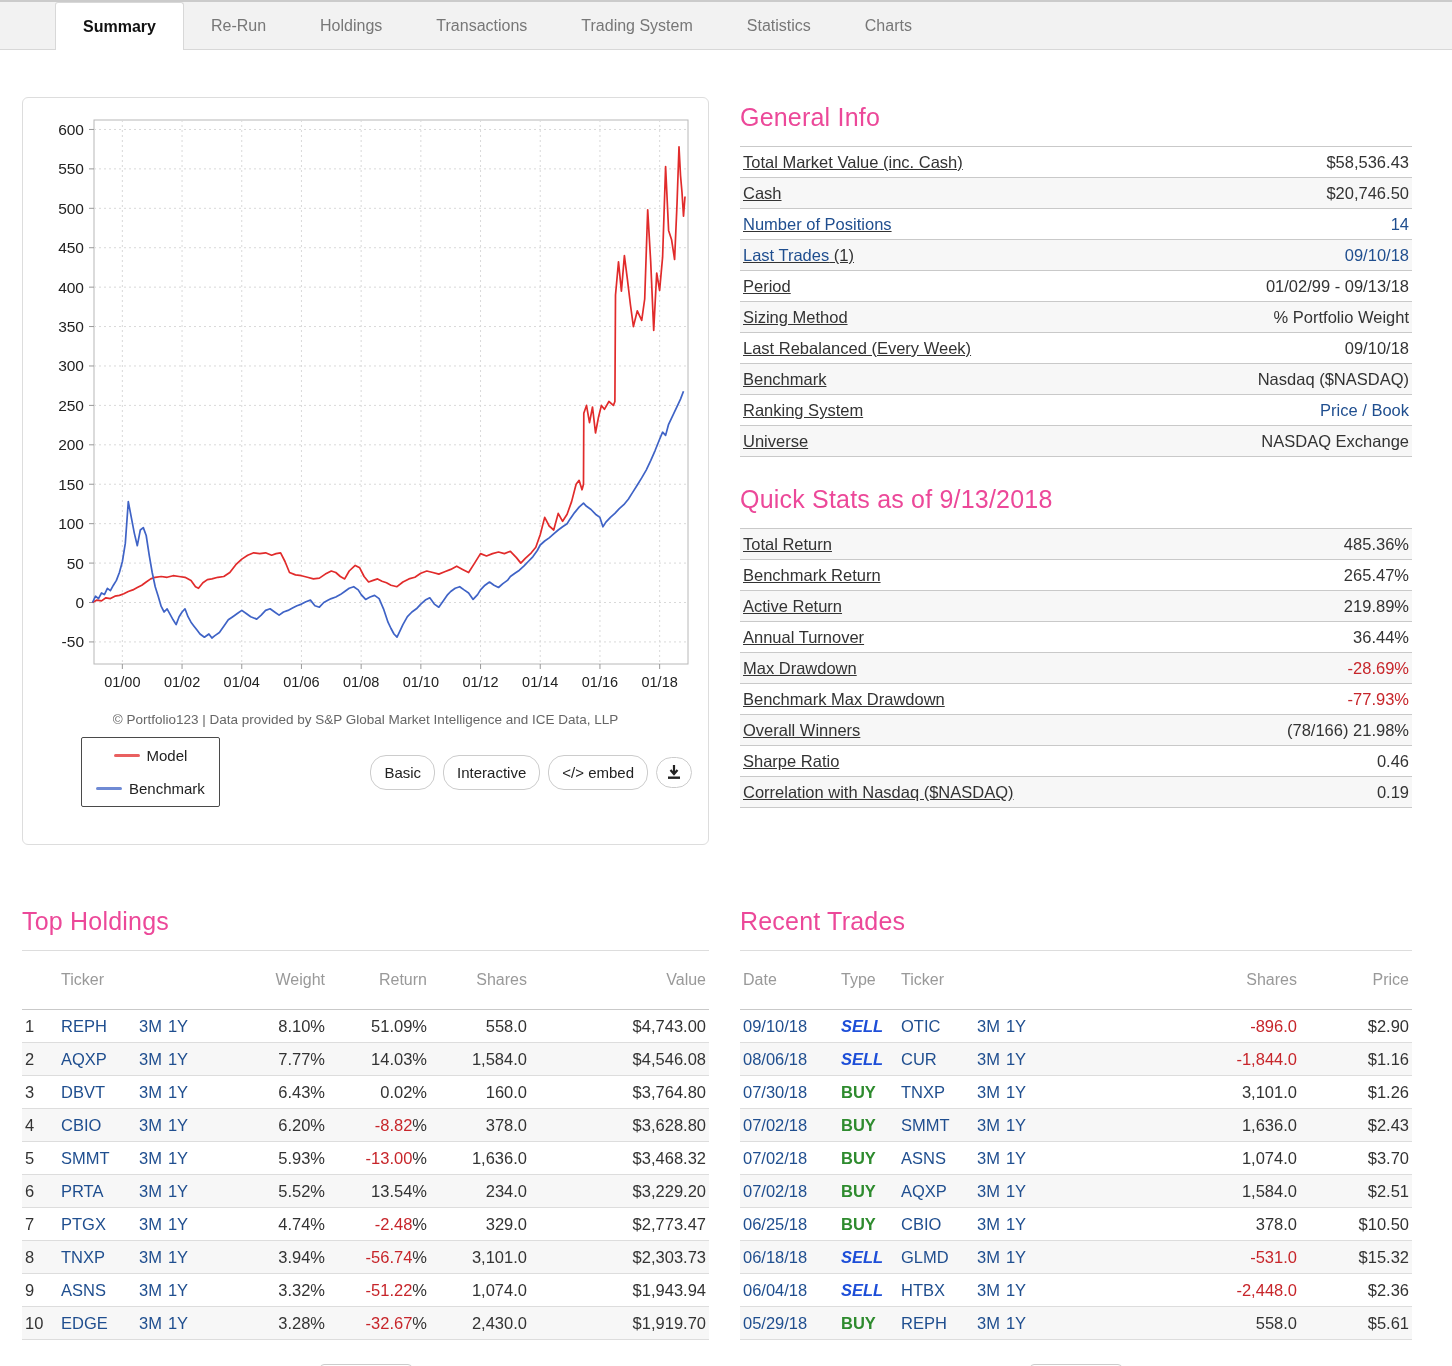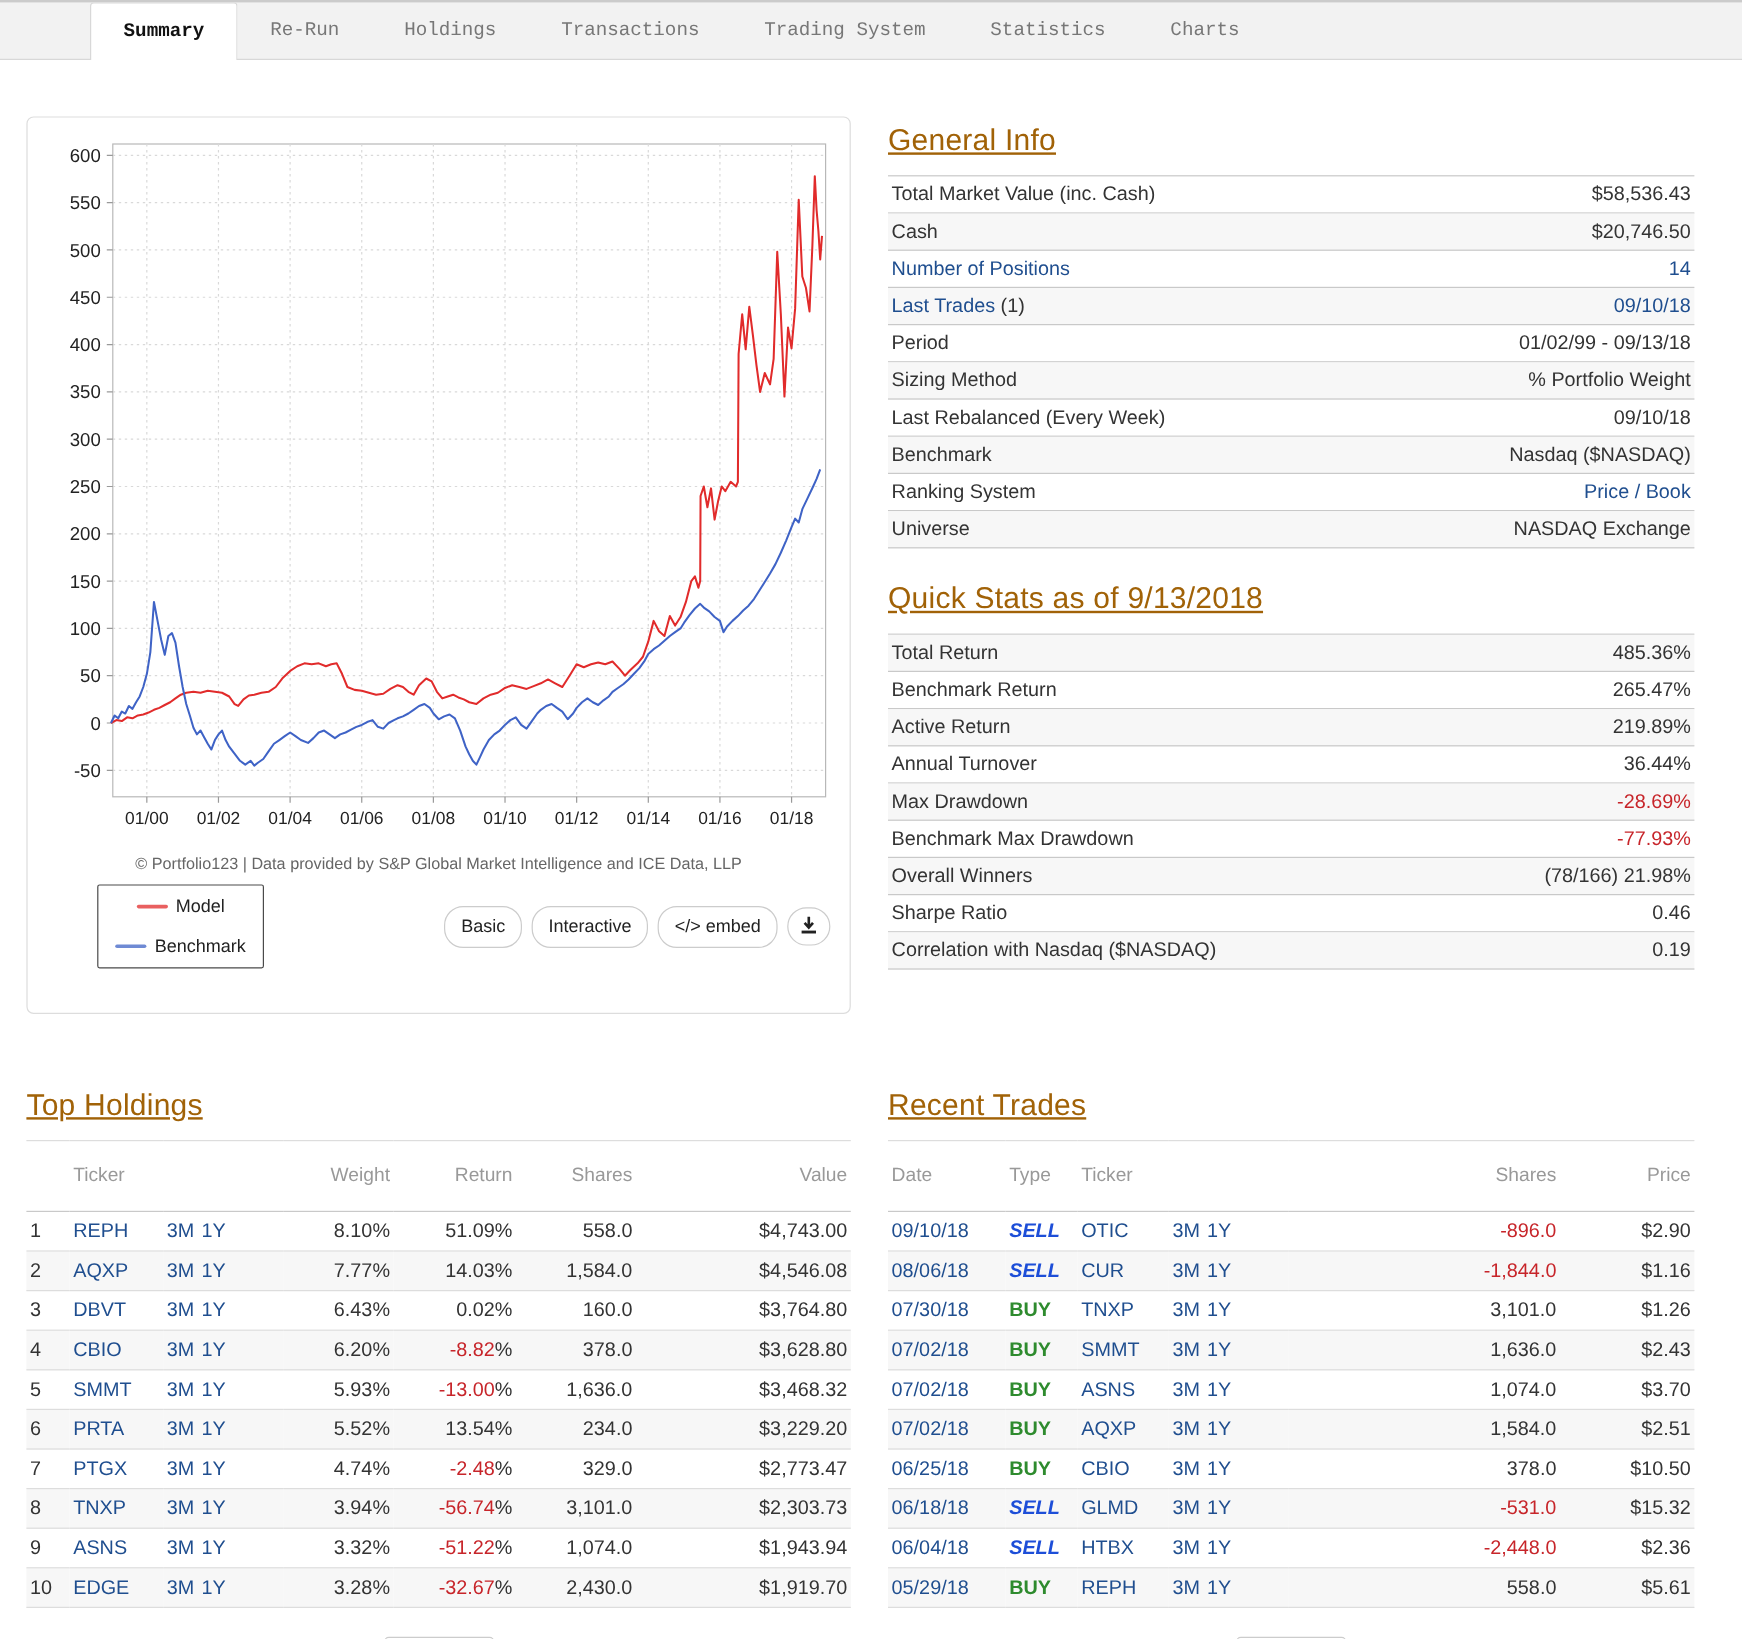--- a/index.html
+++ b/index.html
@@ -8,44 +8,43 @@
     width:1452px; min-height:1366px;
     font-family:"Liberation Sans","DejaVu Sans",sans-serif;
     color:#333;
   }
   
   .tabbar {
     height:50px; background:#f2f2f2;
     border-top:2px solid #cbcbcb;
     border-bottom:1px solid #d8d8d8;
     display:flex; align-items:stretch;
-    padding-left:75px;
-    font-family:Liberation Mono, monospace;
+    padding-left:55px;
   }
   .tab {
     padding:0 27px; line-height:47px; font-size:16px; color:#777;
     cursor:pointer; white-space:nowrap;
   }
   .tab.active {
     background:#fff; color:#111; font-weight:bold;
     border:1px solid #d8d8d8; border-bottom:none;
     border-radius:3px 3px 0 0; margin-bottom:-1px;
   }
   
   .content {
     display:grid; grid-template-columns:687px 672px; column-gap:31px;
     padding:47px 0 0 22px;
   }
   .bottom {
     display:grid; grid-template-columns:687px 672px; column-gap:31px;
     padding:0 0 30px 22px; margin-top:56px;
   }
   h2.section-title {
-    font-size:25px; font-weight:400; color:#a16207;
-    margin:6px 0 14px 0; letter-spacing:.2px;text-decoration:underline;
+    font-size:25px; font-weight:400; color:#ec4899;
+    margin:6px 0 14px 0; letter-spacing:.2px;
   }
   
   .chart-card {
     border:1px solid #ddd; border-radius:6px; background:#fff;
     padding:10px 2px 16px 2px; height:748px;
   }
   .chart-card svg.perf { display:block; margin:0 auto; }
   .attribution {
     text-align:center; font-size:13.5px; color:#666; margin:4px 0 10px 0;
   }
@@ -69,21 +68,21 @@
   .chart-btn.icon-btn { padding:6px 9px 4px 9px; }
   
   .info-table { border-top:1px solid #c9c9c9; }
   .info-row {
     display:flex; justify-content:space-between; align-items:center;
     padding:5px 3px; border-bottom:1px solid #c9c9c9;
     font-size:16.5px; line-height:20px;
   }
   .info-table.stripe-even .info-row:nth-child(even) { background:#f7f7f7; }
   .info-table.stripe-odd  .info-row:nth-child(odd)  { background:#f7f7f7; }
-  .info-label { color:#333; }
+  .info-label { color:#333;text-decoration:underline; }
   .info-value { color:#333; text-align:right; }
   .quick-stats-block { margin-top:28px; }
   
   .lnk { color:#1f4e8f; cursor:pointer; text-decoration:none; }
   .neg { color:#c7252a; }
   .buy  { color:#2e8b2e; font-weight:bold; }
   .sell { color:#1d4ed8; font-weight:bold;font-style:italic; }
   
   table.data { width:100%; border-collapse:collapse; font-size:16.5px; }
   table.data th {

